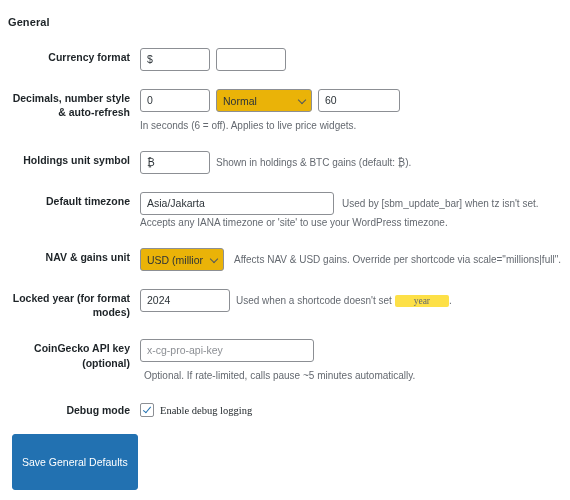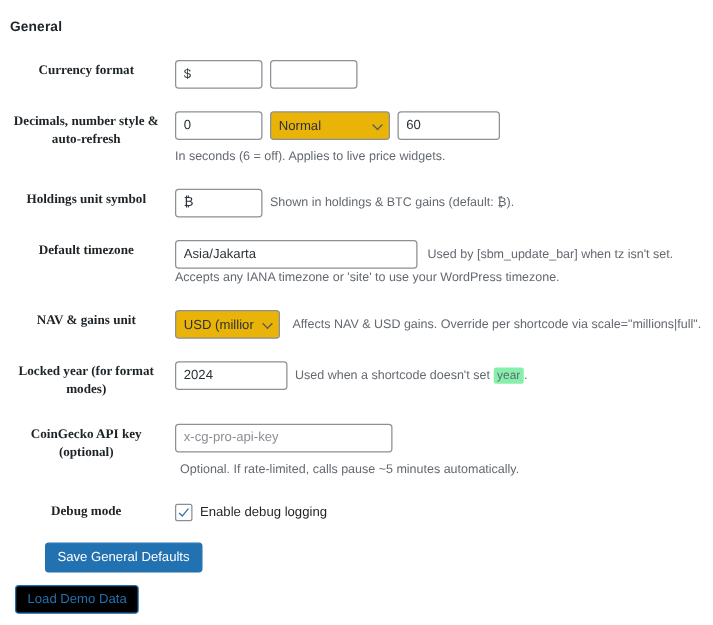--- a/index.html
+++ b/index.html
@@ -26,29 +26,28 @@
     margin: 6px 0 14px 0;
     color: #1d2327;
     letter-spacing: 0.1px;
   }
   table.form-table {
     border-collapse: collapse;
     width: 562px;
     table-layout: fixed;
   }
   table.form-table th {
-    text-align: center;
+    text-align: right;
     vertical-align: top;
     font-size: 10.5px;
     font-weight: bold;
     color: #1d2327;
     width: 122px;
     padding: 8px 10px 14px 0;
     line-height: 1.35;
-    font-family: Liberation Serif, serif;
   }
   table.form-table td {
     vertical-align: top;
     padding: 6px 0 12px 0;
   }
   .row-flex {
     display: flex;
     align-items: center;
     flex-wrap: wrap;
     gap: 6px;
@@ -115,32 +114,33 @@
   }
   .sel-style { width: 96px; }
   .sel-scale { width: 84px; }
   .desc-inline {
     font-size: 10px;
     color: #646970;
     line-height: 1.5;
     display: inline;
   }
   code {
-    font-family: Liberation Sans, sans-serif;
+    font-family: Liberation Serif, serif;
     font-size: 9.5px;
-    background: #86efac;
+    background: #fde047;
     color: #646970;
-    padding: 1px 3px;
+    padding: 1px 19px;
     border-radius: 2px;
   }
   .cb-row {
     display: flex;
     align-items: center;
     gap: 6px;
     padding-top: 2px;
+    font-family: Liberation Serif, serif;
   }
   .checkbox {
     width: 12px;
     height: 12px;
     border: 1px solid #8c8f94;
     border-radius: 2px;
     background: #fff;
     position: relative;
     flex: 0 0 auto;
   }
@@ -160,24 +160,23 @@
     color: #1d2327;
   }
   .btn-primary {
     display: inline-block;
     background: #2271b1;
     border: 1px solid #2271b1;
     color: #fff;
     font-family: "Liberation Sans", sans-serif;
     font-size: 10.5px;
     line-height: 1;
-    padding: 6px 9px;
+    padding: 22px 9px;
     border-radius: 3px;
     cursor: pointer;
-    margin-left: 24px;
   }
   .btn-secondary {
     display: inline-block;
     background: #000000;
     border: 1px solid #2271b1;
     color: #2271b1;
     font-family: "Liberation Sans", sans-serif;
     font-size: 10.5px;
     line-height: 1;
     padding: 5px 9px;

